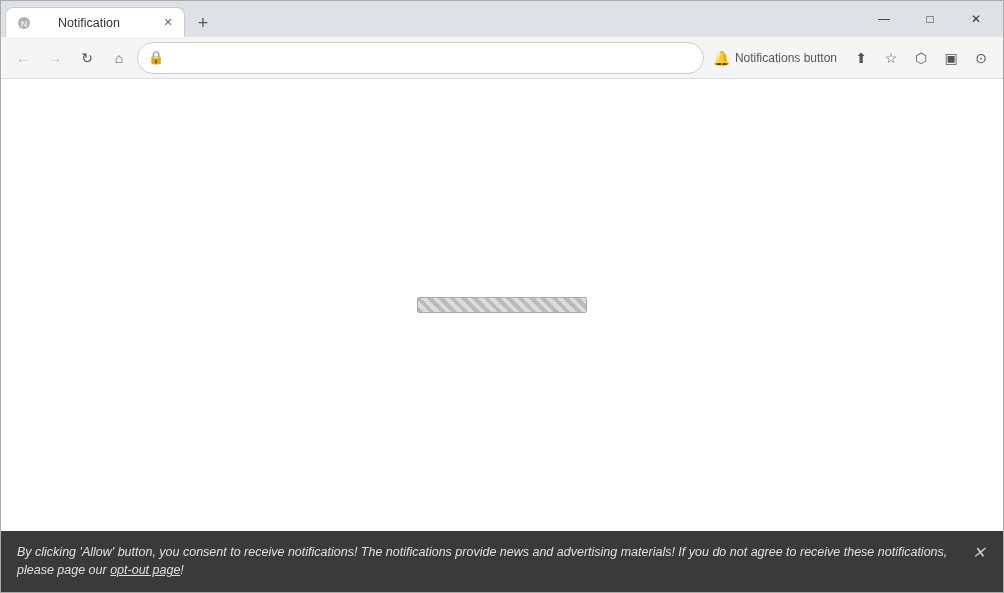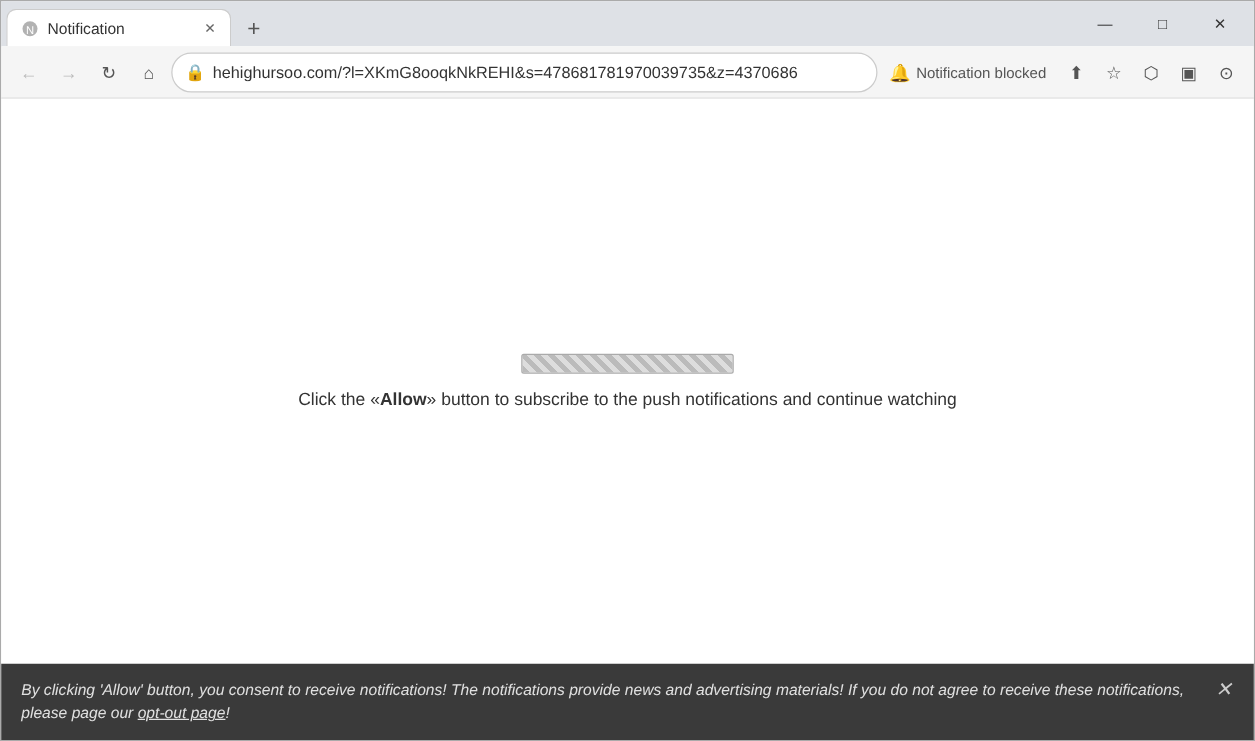--- a/index.html
+++ b/index.html
@@ -13,21 +13,21 @@
       display: flex; align-items: center; background: #dee1e6; height: 36px; min-height: 36px;
       padding: 0; user-select: none;
     }
     .tab-bar { display: flex; align-items: flex-end; flex: 1; height: 100%; padding-left: 4px; }
     .tab {
       display: flex; align-items: center; background: #fff; height: 30px; padding: 0 8px 0 10px;
       border-radius: 8px 8px 0 0; min-width: 180px; max-width: 220px; cursor: pointer;
       font-size: 12px; color: #333; border: 1px solid #ccc; border-bottom: none; margin-bottom: 0; gap: 6px;
     }
     .tab-icon { width: 16px; height: 16px; display: flex; align-items: center; justify-content: center; }
-    .tab-title { flex: 1; font-size: 12.5px; color: #333; white-space: nowrap; overflow: hidden; text-overflow: ellipsis; }
+    .tab-title { flex: 1; font-size: 12.5px; color: #333; white-space: nowrap; overflow: hidden; text-overflow: ellipsis; margin-left: 20px; }
     .tab-close {
       width: 16px; height: 16px; border-radius: 50%; display: flex; align-items: center; justify-content: center;
       font-size: 11px; color: #666; cursor: pointer; flex-shrink: 0;
     }
     .new-tab-btn {
       width: 28px; height: 28px; display: flex; align-items: center; justify-content: center;
       border-radius: 50%; cursor: pointer; font-size: 18px; color: #555; margin-left: 4px;
     }
     .window-controls { display: flex; align-items: center; gap: 0; padding-right: 4px; height: 100%; }
     .win-btn {
@@ -128,26 +128,25 @@
     </button>
     <button class="nav-btn">
       <span>↻</span>
     </button>
     <button class="nav-btn">
       <span>⌂</span>
     </button>
 
     <div class="address-bar">
       <span class="lock-icon">🔒</span>
-      <span class="url-text">hehighursoo.com/?l=XKmG8ooqkNkREHI&amp;s=478681781970039735&amp;z=4370686</span>
     </div>
 
     <div class="notifications-blocked">
       <span class="bell-icon">🔔</span>
-      <span>Notification blocked</span>
+      <span>Notifications button</span>
     </div>
 
     <div class="navbar-actions">
       <button class="nav-btn">
         <span>⬆</span>
       </button>
       <button class="nav-btn">
         <span>☆</span>
       </button>
       <button class="nav-btn">
@@ -158,23 +157,20 @@
       </button>
       <button class="nav-btn">
         <span>⊙</span>
       </button>
     </div>
   </div>
 
   <div class="content">
     <div class="page-center">
       <div class="progress-bar-container"></div>
-      <p class="page-text">
-        <span>Click the «</span><strong>Allow</strong><span>» button to subscribe to the push notifications and continue watching</span>
-      </p>
     </div>
   </div>
 
   <div class="notification-bar">
     <span>By clicking 'Allow' button, you consent to receive notifications! The notifications provide news and advertising materials! If you do not agree to receive these notifications,</span>
     <br>
     <span>please page our </span><a>opt-out page</a><span>!</span>
     <div class="notif-close">
       <span>✕</span>
     </div>

